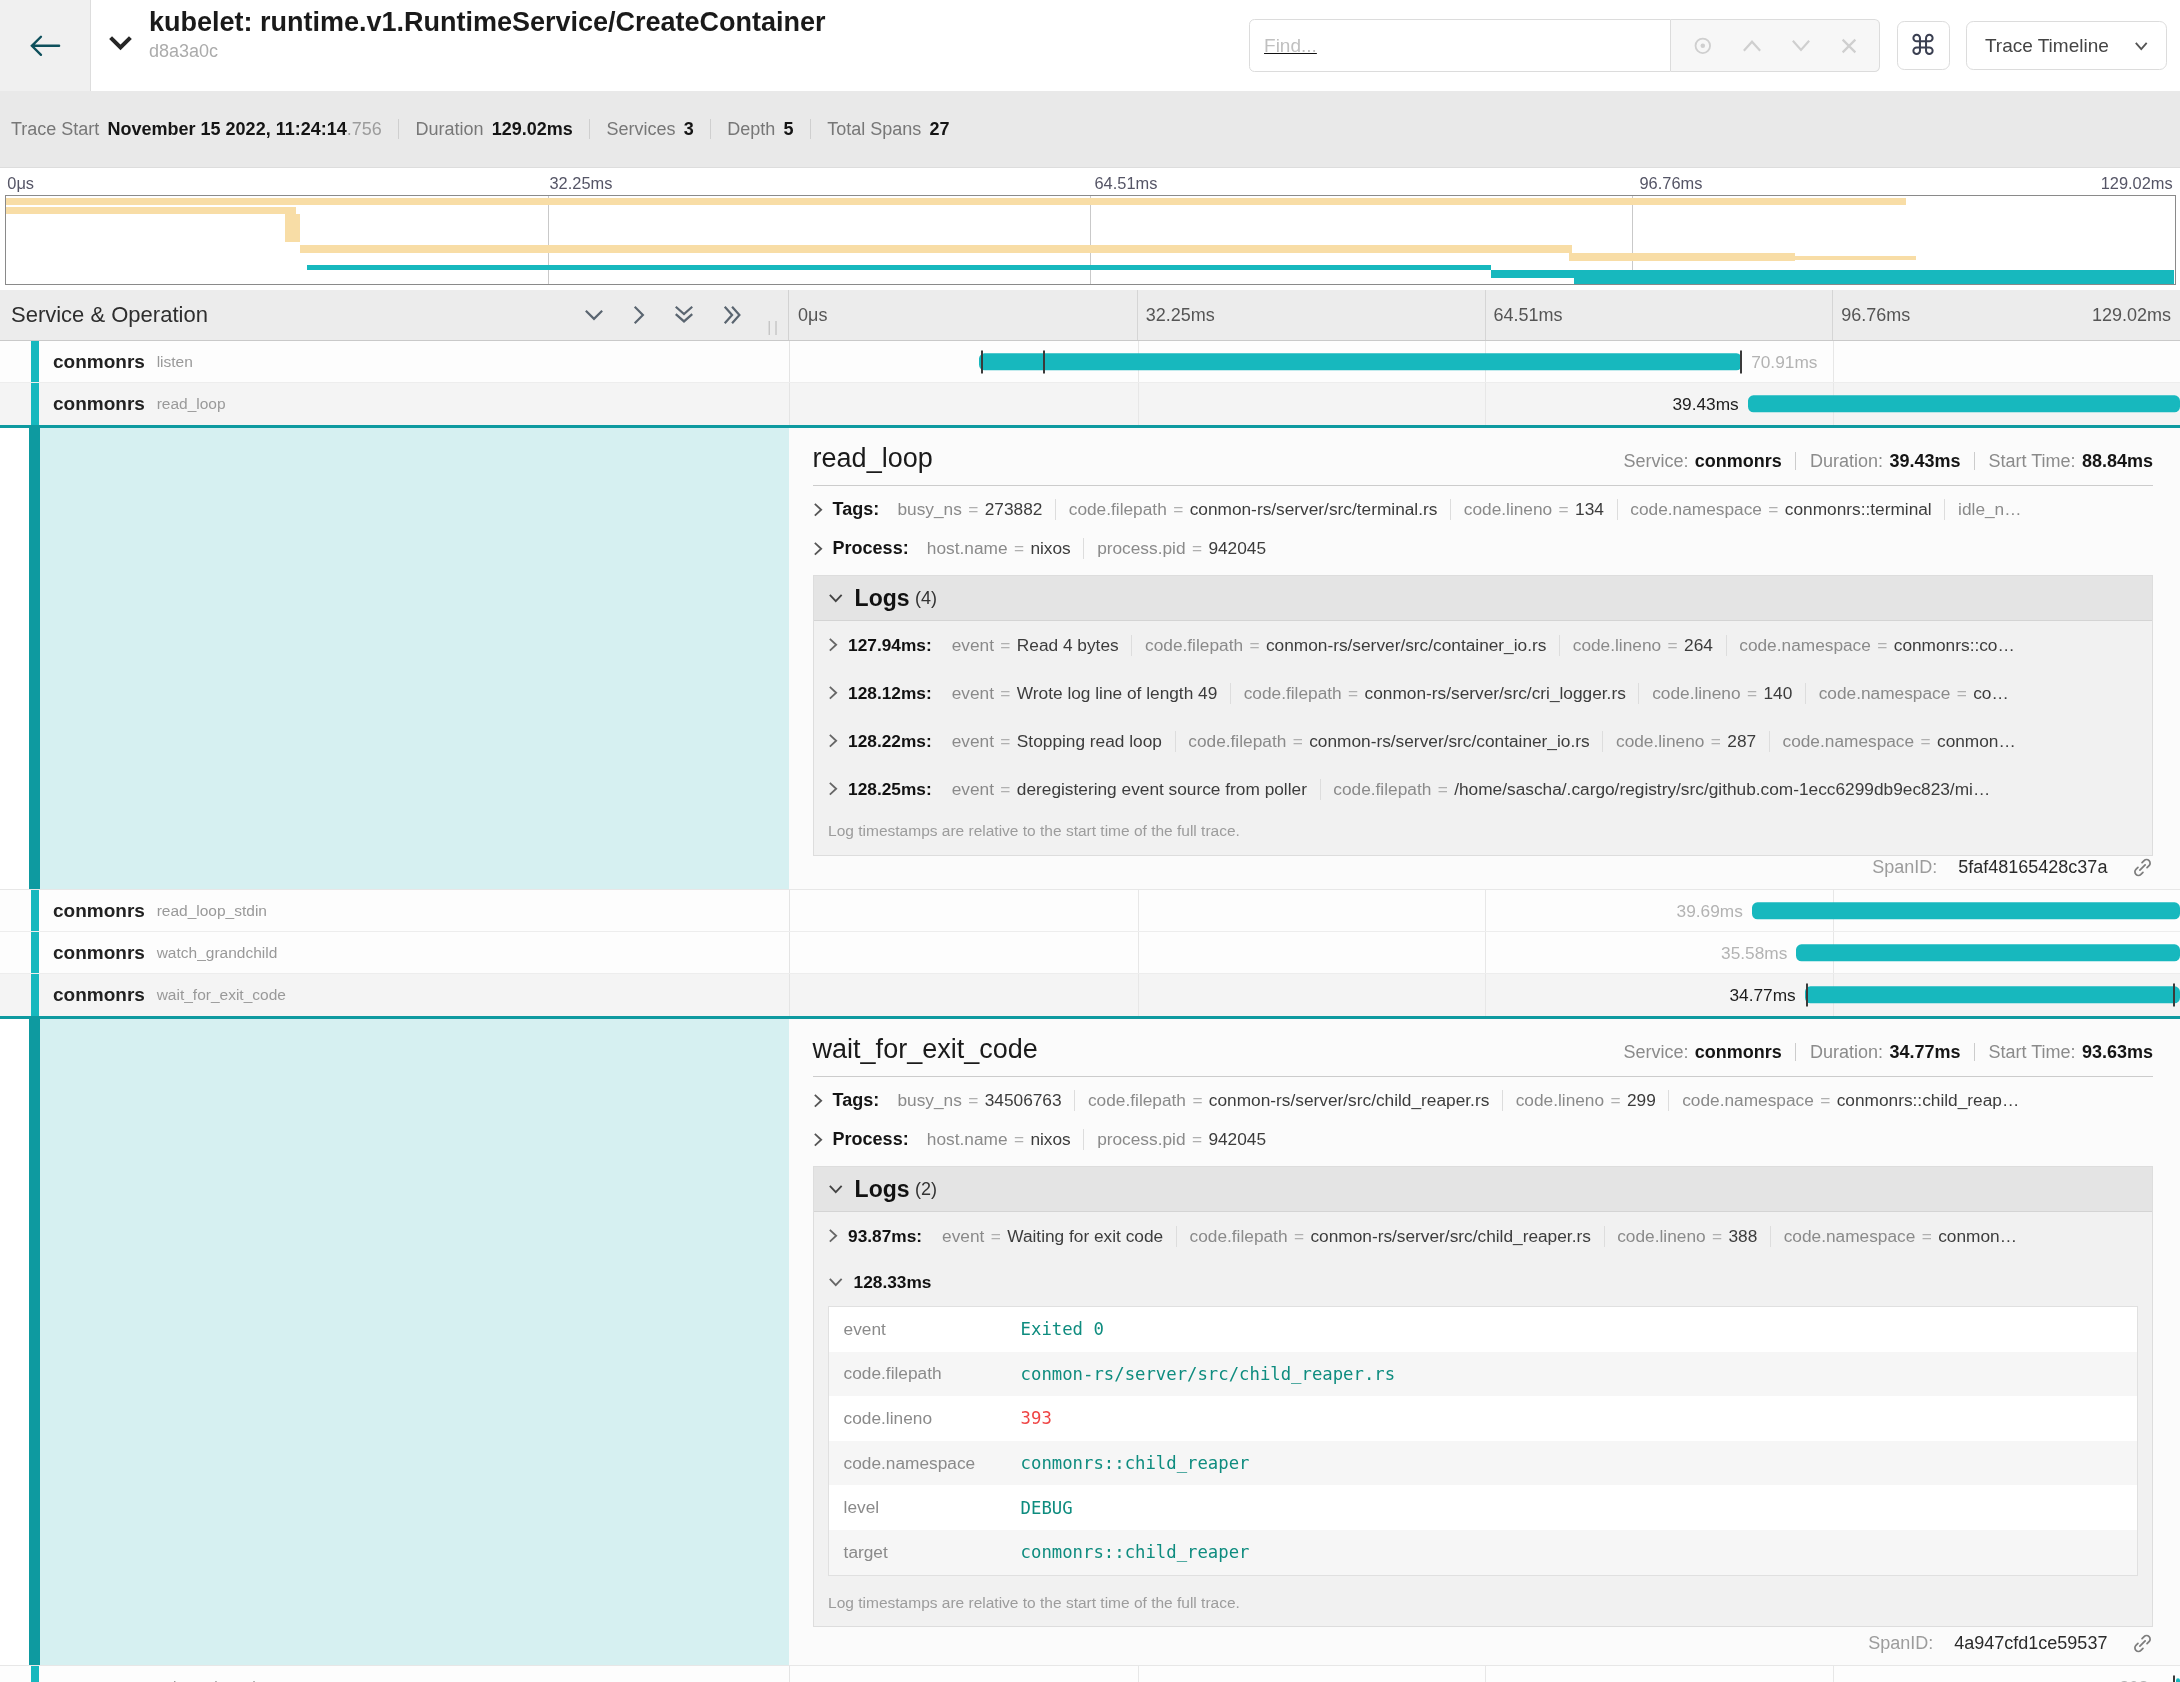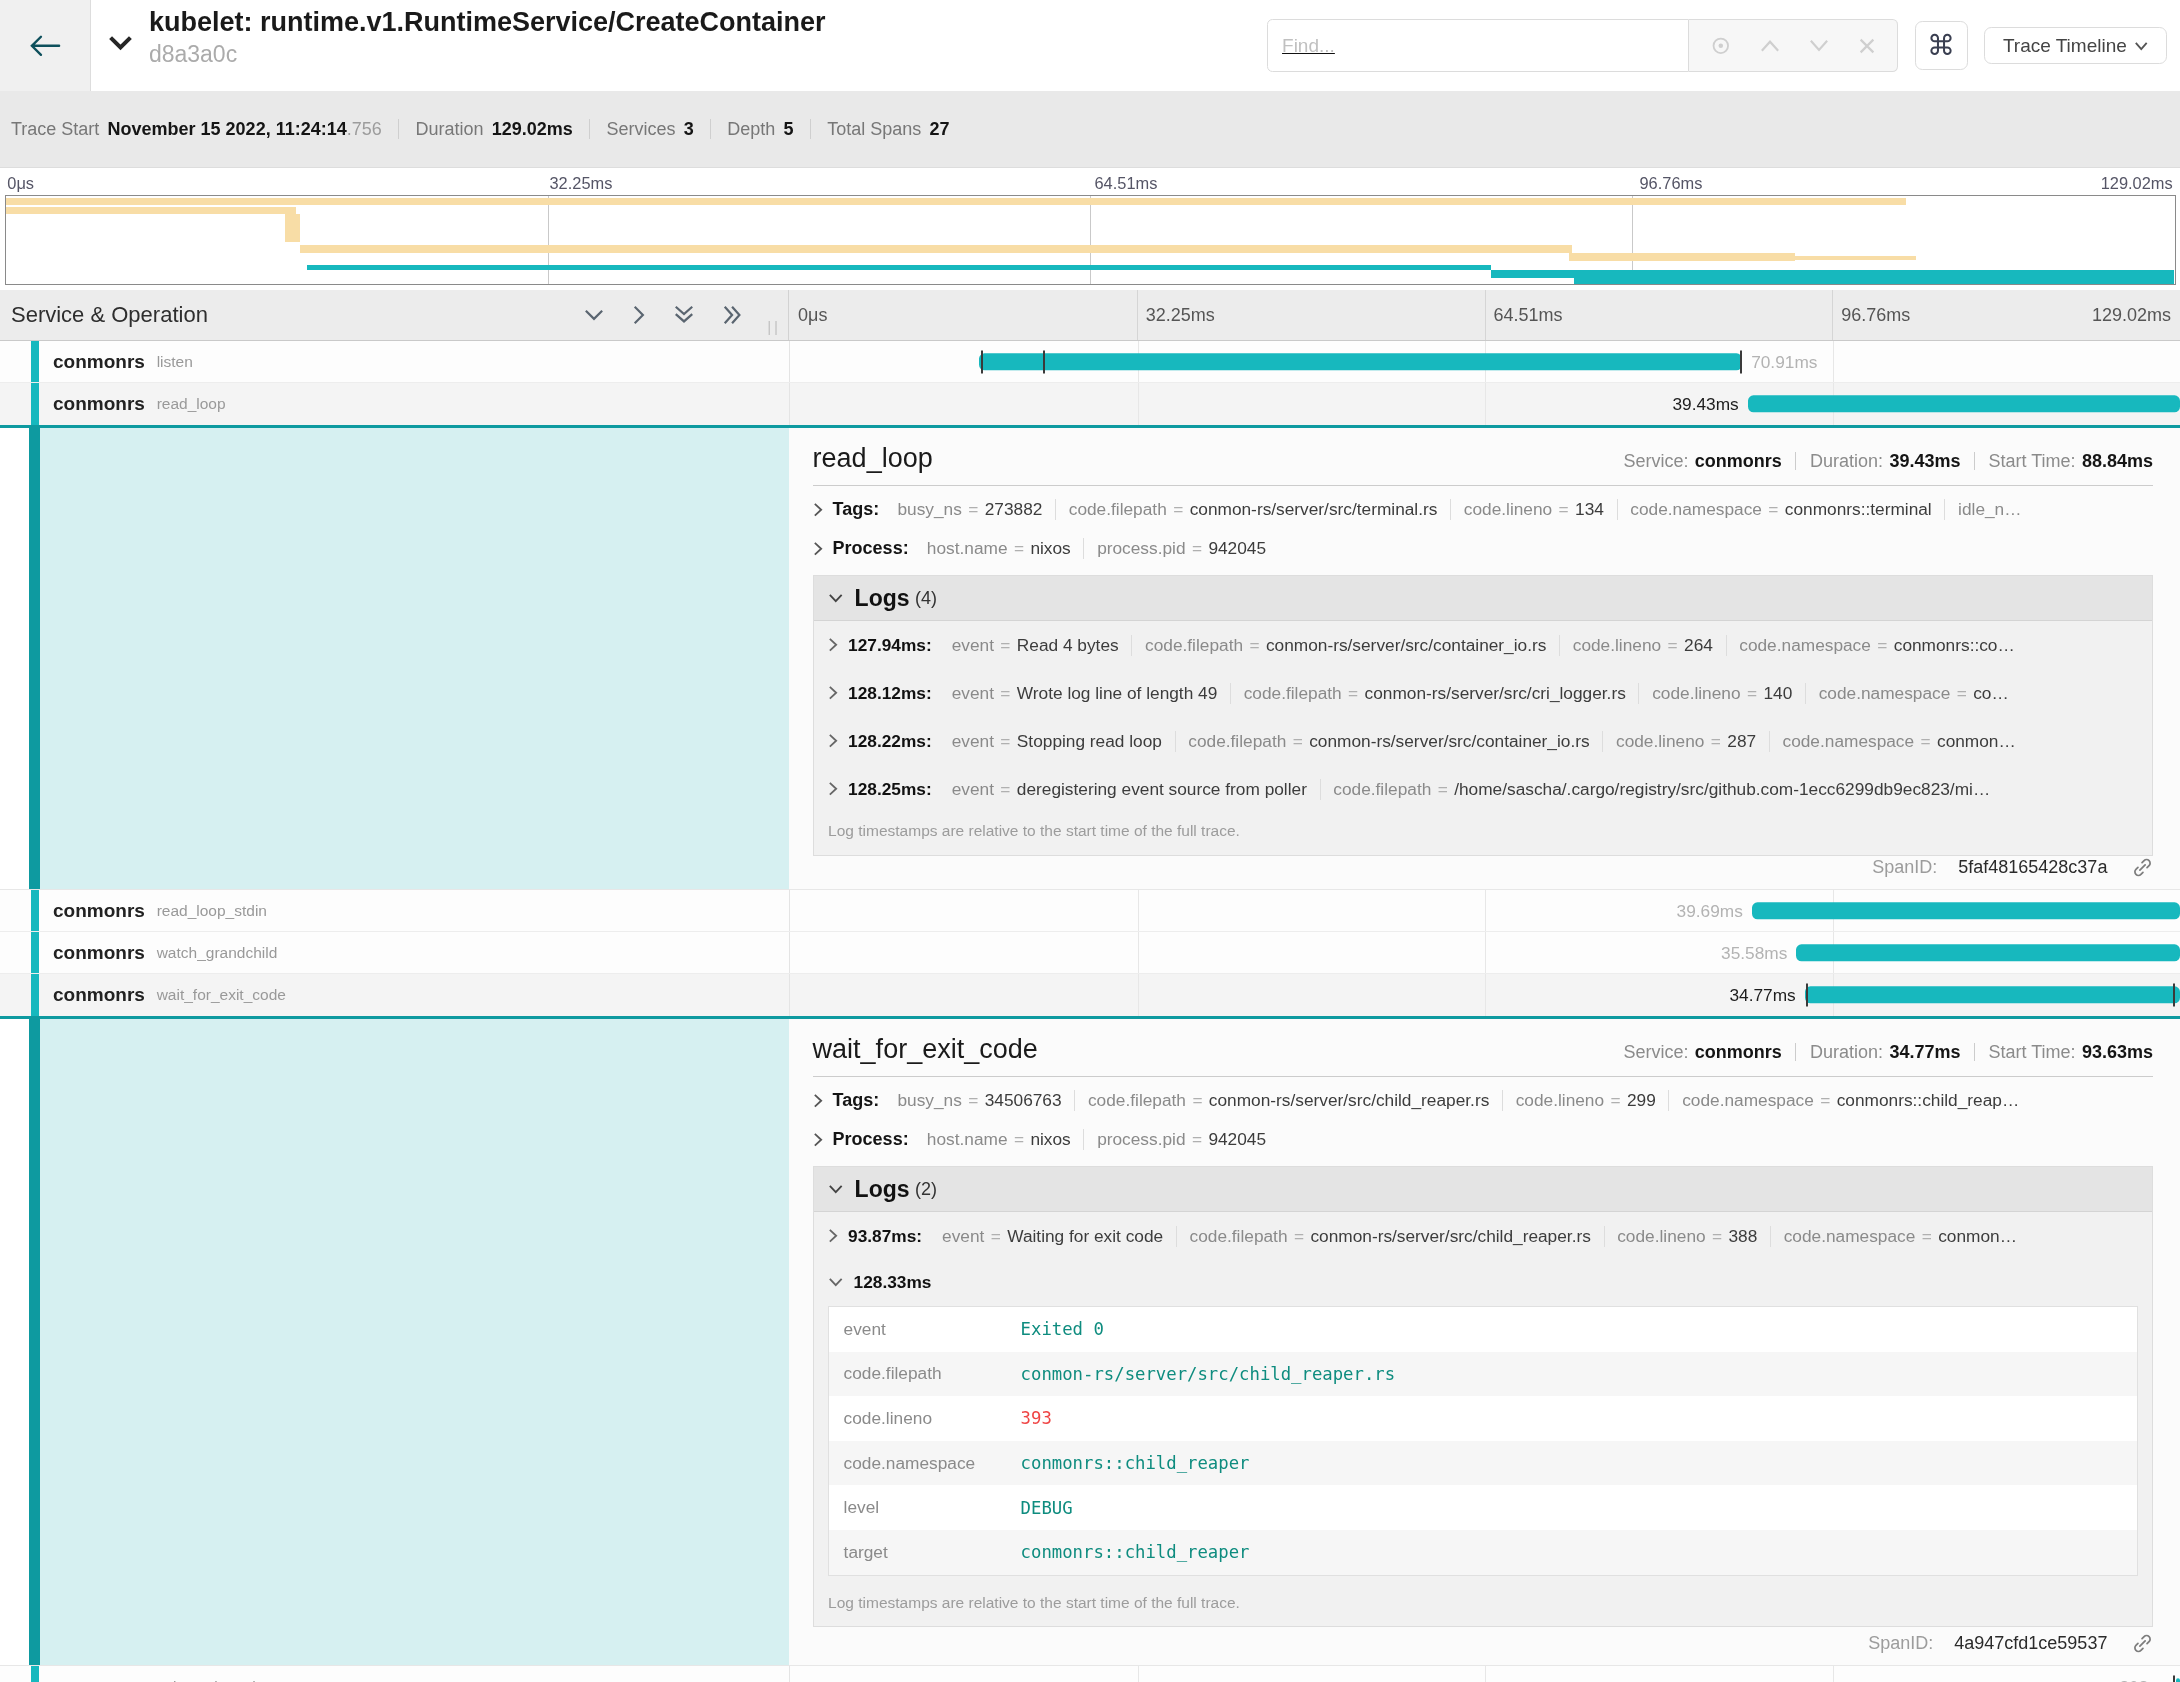--- a/index.html
+++ b/index.html
@@ -6,33 +6,33 @@
   #app{position:relative;width:2180px;height:1683px;overflow:hidden;background:#fff;
        font-family:"Liberation Sans",sans-serif;color:#111;}
   
   .hdr{display:flex;height:91px;background:#fff;}
   .back-btn{width:91px;height:91px;background:#f0f0f0;border:none;border-right:0.9px solid #ddd;
             display:flex;align-items:center;justify-content:center;cursor:pointer;flex:0 0 auto;}
   .title-area{display:flex;flex:1;min-width:0;border-radius:17px;}
   .collapse-toggle{background:none;border:none;padding:0;margin:31px 0 0 16.4px;height:27px;cursor:pointer;color:#222;}
   .titles{margin-left:14.5px;min-width:0;}
   .trace-title{margin:7.3px 0 0;font-size:27px;font-weight:600;color:#1a1a1a;white-space:nowrap;}
-  .trace-id{font-size:23px;color:#ababab;margin-top:2.7px;}
+  .trace-id{font-size:18px;color:#ababab;margin-top:2.7px;}
   .hdr-controls{display:flex;align-items:center;gap:16.4px;padding-right:12.7px;flex:0 0 auto;}
   .find-wrap{display:flex;height:53px;text-decoration:underline;}
   .find-input{width:391px;border:0.9px solid #dcdcdc;border-radius:5.5px 0 0 5.5px;padding:0 14.5px;font-size:19px;
               color:#444;outline:none;background:#fff;font-family:"Liberation Sans",sans-serif;}
   .find-input::placeholder{color:#c0c0c0;}
   .find-ops{display:flex;align-items:center;gap:27px;background:#f7f7f7;border:0.9px solid #dcdcdc;border-left:none;
             border-radius:0 5.5px 5.5px 0;padding:0 20px;color:#cfcfcf;}
   .find-ops .op{background:none;border:none;padding:0;color:#cfcfcf;display:flex;align-items:center;cursor:pointer;}
   .kbd-btn{width:53px;height:49px;border:0.9px solid #dcdcdc;border-radius:7.3px;background:#fff;font-size:28px;
            color:#3a3f51;cursor:pointer;display:flex;align-items:center;justify-content:center;}
-  .view-btn{height:37px;border:0.9px solid #dcdcdc;border-radius:7.3px;background:#fff;font-size:19px;color:#444;
-            padding:0 18px;display:flex;align-items:center;gap:7px;cursor:pointer;font-family:"Liberation Sans",sans-serif;}
+  .view-btn{height:49px;border:0.9px solid #dcdcdc;border-radius:7.3px;background:#fff;font-size:19px;color:#444;
+            padding:0 18px;display:flex;align-items:center;gap:25px;cursor:pointer;font-family:"Liberation Sans",sans-serif;}
   
   .summary{height:44px;background:#e9e9e9;border-bottom:0.9px solid #ddd;display:flex;align-items:center;
            padding:16px 11px;font-size:18px;color:#777;}
   .sum-item{display:flex;align-items:baseline;gap:8.2px;white-space:nowrap;}
   .sum-val{color:#151515;font-weight:700;}
   .sum-frac{color:#9c9c9c;font-weight:400;}
   .sum-sep{width:0.9px;height:20px;background:#cfcfcf;margin:0 16.4px;flex:0 0 auto;}
   
   .minimap{position:relative;height:122px;background:#fff;}
   .mm-labels{position:relative;height:27px;font-size:16.4px;color:#556;}

